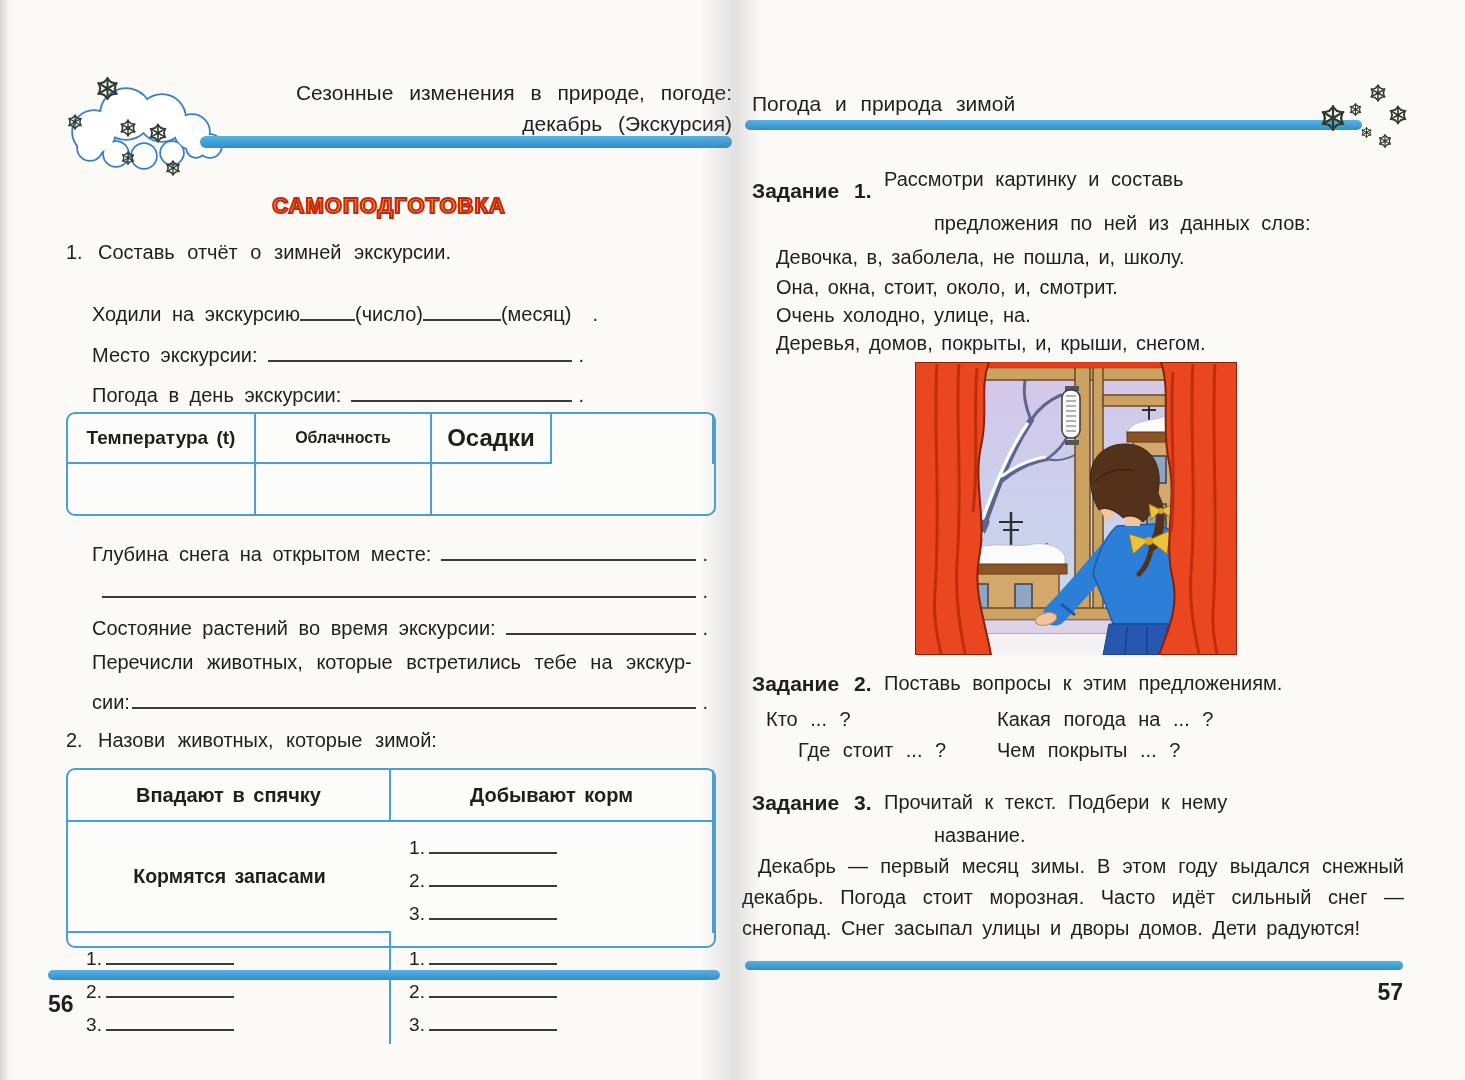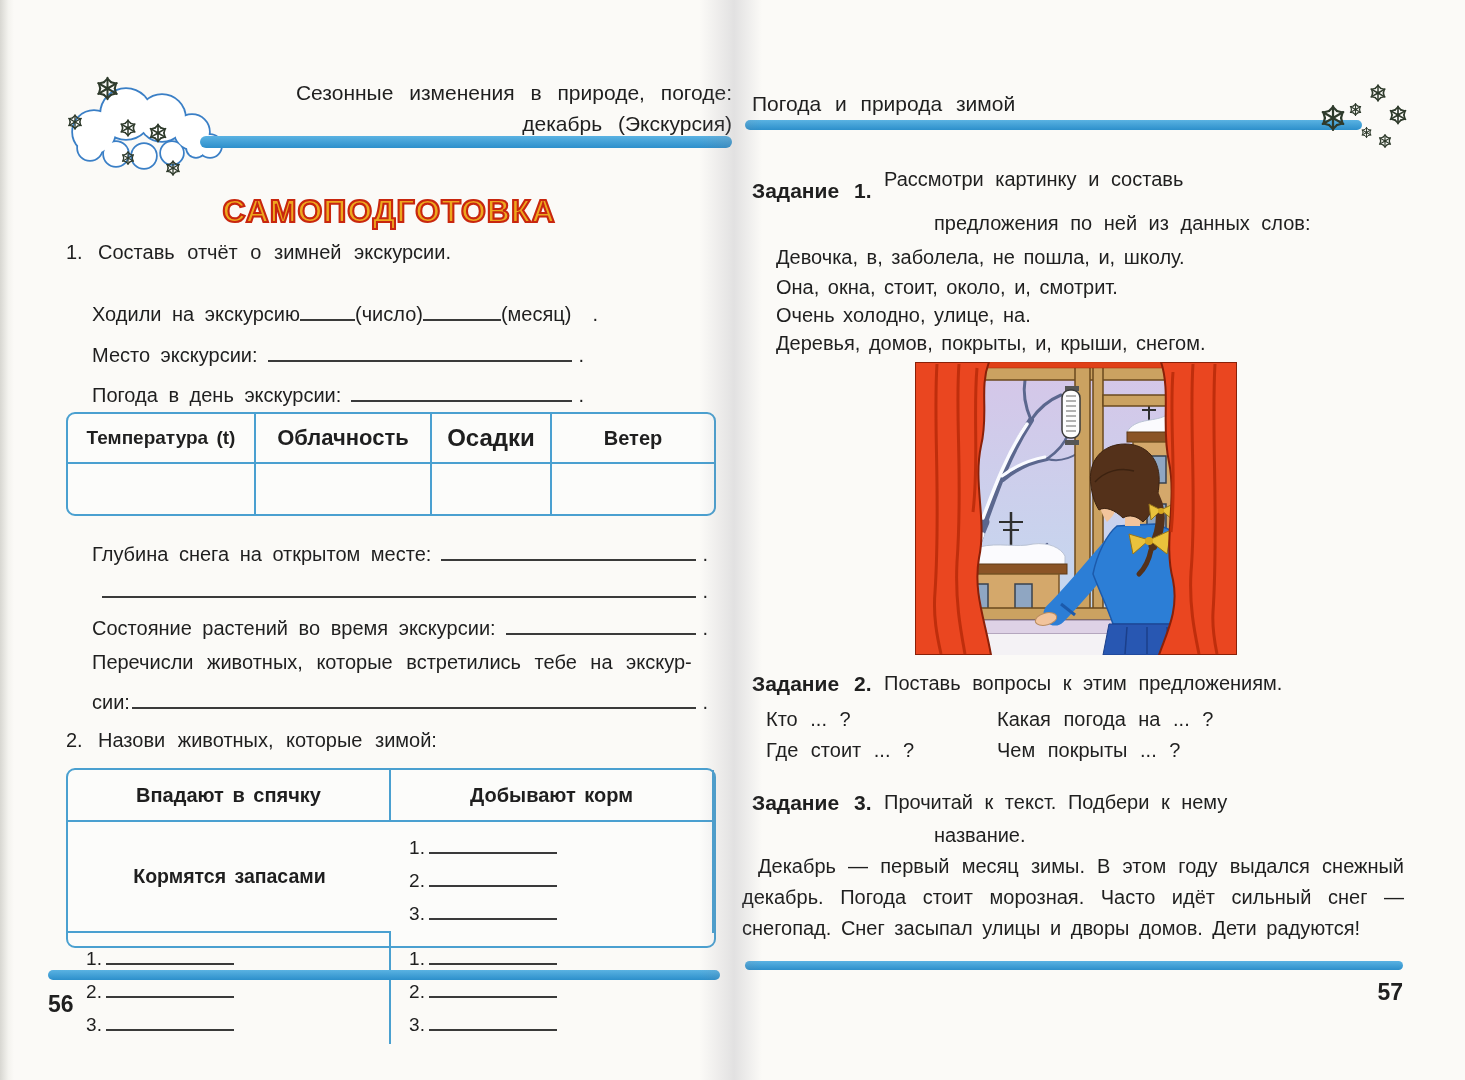--- a/index.html
+++ b/index.html
@@ -6,21 +6,21 @@
   .stage{position:relative;width:1465px;height:1080px;background:#fbfaf7;overflow:hidden;
          font-family:"Liberation Sans","DejaVu Sans",sans-serif;color:#1f1f1f;}
   .abs{position:absolute;white-space:nowrap;}
   .edge-left{position:absolute;left:0;top:0;width:14px;height:1080px;
              background:linear-gradient(90deg,#d8d7d2,#f4f3ef 60%,rgba(244,243,239,0));}
   .gutter{position:absolute;left:700px;top:0;width:62px;height:1080px;
           background:linear-gradient(90deg,rgba(120,120,130,0),rgba(125,125,138,.16) 45%,rgba(125,125,138,.20) 55%,rgba(120,120,130,0));}
   .t{font-size:20px;word-spacing:5px;}
   .b{font-weight:bold;}
   .hdr{font-size:21px;word-spacing:10px;line-height:31px;text-align:right;}
-  .title{font-weight:bold;font-size:32px;letter-spacing:1px;color:#eda81e;
+  .title{font-weight:bold;font-size:22px;letter-spacing:1px;color:#eda81e;
          -webkit-text-stroke:2.1px #c8260e;text-shadow:0 0 1px #c8260e;}
   .rule{background:linear-gradient(180deg,#5ab2e2,#2d8fcb);border-radius:6px;}
   .num{display:inline-block;width:32px;}
   .bli{display:inline-block;border-bottom:2px solid #3a3a3a;height:.9em;vertical-align:baseline;}
   .fline{display:flex;align-items:baseline;}
   .bl{flex:1;border-bottom:2px solid #3a3a3a;height:.95em;margin:0 6px 0 10px;}
   .dot{font-size:20px;}
   .wtable,.atable{position:absolute;border:2.5px solid #4aa0d0;border-radius:9px;display:grid;background:rgba(255,255,255,.35);text-align:center;}
   .wtable{left:66px;top:412px;width:646px;height:100px;grid-template-columns:188px 176px 120px 1fr;grid-template-rows:50px 1fr;}
   .atable{left:66px;top:768px;width:646px;height:176px;grid-template-columns:1fr 1fr;grid-template-rows:52px 1fr;border-radius:9px;}
@@ -134,23 +134,22 @@
     </div>
 
     <div class="abs t fline" style="left:92px;top:381px;width:492px">
       <span>Погода в день экскурсии:</span>
         <span class="bl"></span>
         <span class="dot">.</span>
     </div>
 
     <div class="wtable">
       <div class="cell">Температура (t)</div>
-      <div class="cell" style="font-size:22px">Облачность</div>
+      <div class="cell" style="font-size:16px">Облачность</div>
       <div class="cell" style="font-size:24px">Осадки</div>
-      <div class="cell last" style="font-size:20px">Ветер</div>
       <div class="bcell"></div>
       <div class="bcell"></div>
       <div class="bcell"></div>
       <div class="bcell last"></div>
     </div>
 
     <div class="abs t fline" style="left:92px;top:540px;width:616px">
       <span>Глубина снега на открытом месте:</span>
         <span class="bl"></span>
         <span class="dot">.</span>
@@ -388,21 +387,21 @@
         <path d="M300,2 C296,70 304,160 298,250 C297,268 300,282 302,292"></path>
         <path d="M278,2 C274,60 282,140 276,210 C274,245 280,272 284,292"></path>
         <path d="M258,10 C254,60 262,120 256,170"></path>
       </g>
     </svg>
 
     <div class="abs t b" style="left:752px;top:672px;font-size:21px;word-spacing:9px">Задание 2.</div>
     <div class="abs t" style="left:884px;top:672px;word-spacing:6px">Поставь вопросы к этим предложениям.</div>
 
     <div class="abs t" style="left:766px;top:708px;word-spacing:7px">Кто ... ?</div>
-    <div class="abs t" style="left:766px;top:739px;word-spacing:7px">Где стоит ... ?</div>
+    <div class="abs t" style="left:798px;top:739px;word-spacing:7px">Где стоит ... ?</div>
     <div class="abs t" style="left:997px;top:708px;word-spacing:7px">Какая погода на ... ?</div>
     <div class="abs t" style="left:997px;top:739px;word-spacing:7px">Чем покрыты ... ?</div>
 
     <div class="abs t b" style="left:752px;top:791px;font-size:21px;word-spacing:9px">Задание 3.</div>
     <div class="abs t" style="left:884px;top:791px;word-spacing:6px">Прочитай к текст. Подбери к нему</div>
     <div class="abs t" style="left:934px;top:824px;word-spacing:6px">название.</div>
 
     <div class="abs para" style="left:742px;top:851px;width:662px">Декабрь — первый месяц зимы. В этом году выдался снежный декабрь. Погода стоит морозная. Часто идёт сильный снег — снегопад. Снег засыпал улицы и дворы домов. Дети радуются!</div>
 
     <div class="abs rule" style="left:745px;top:961px;width:658px;height:9px"></div>

